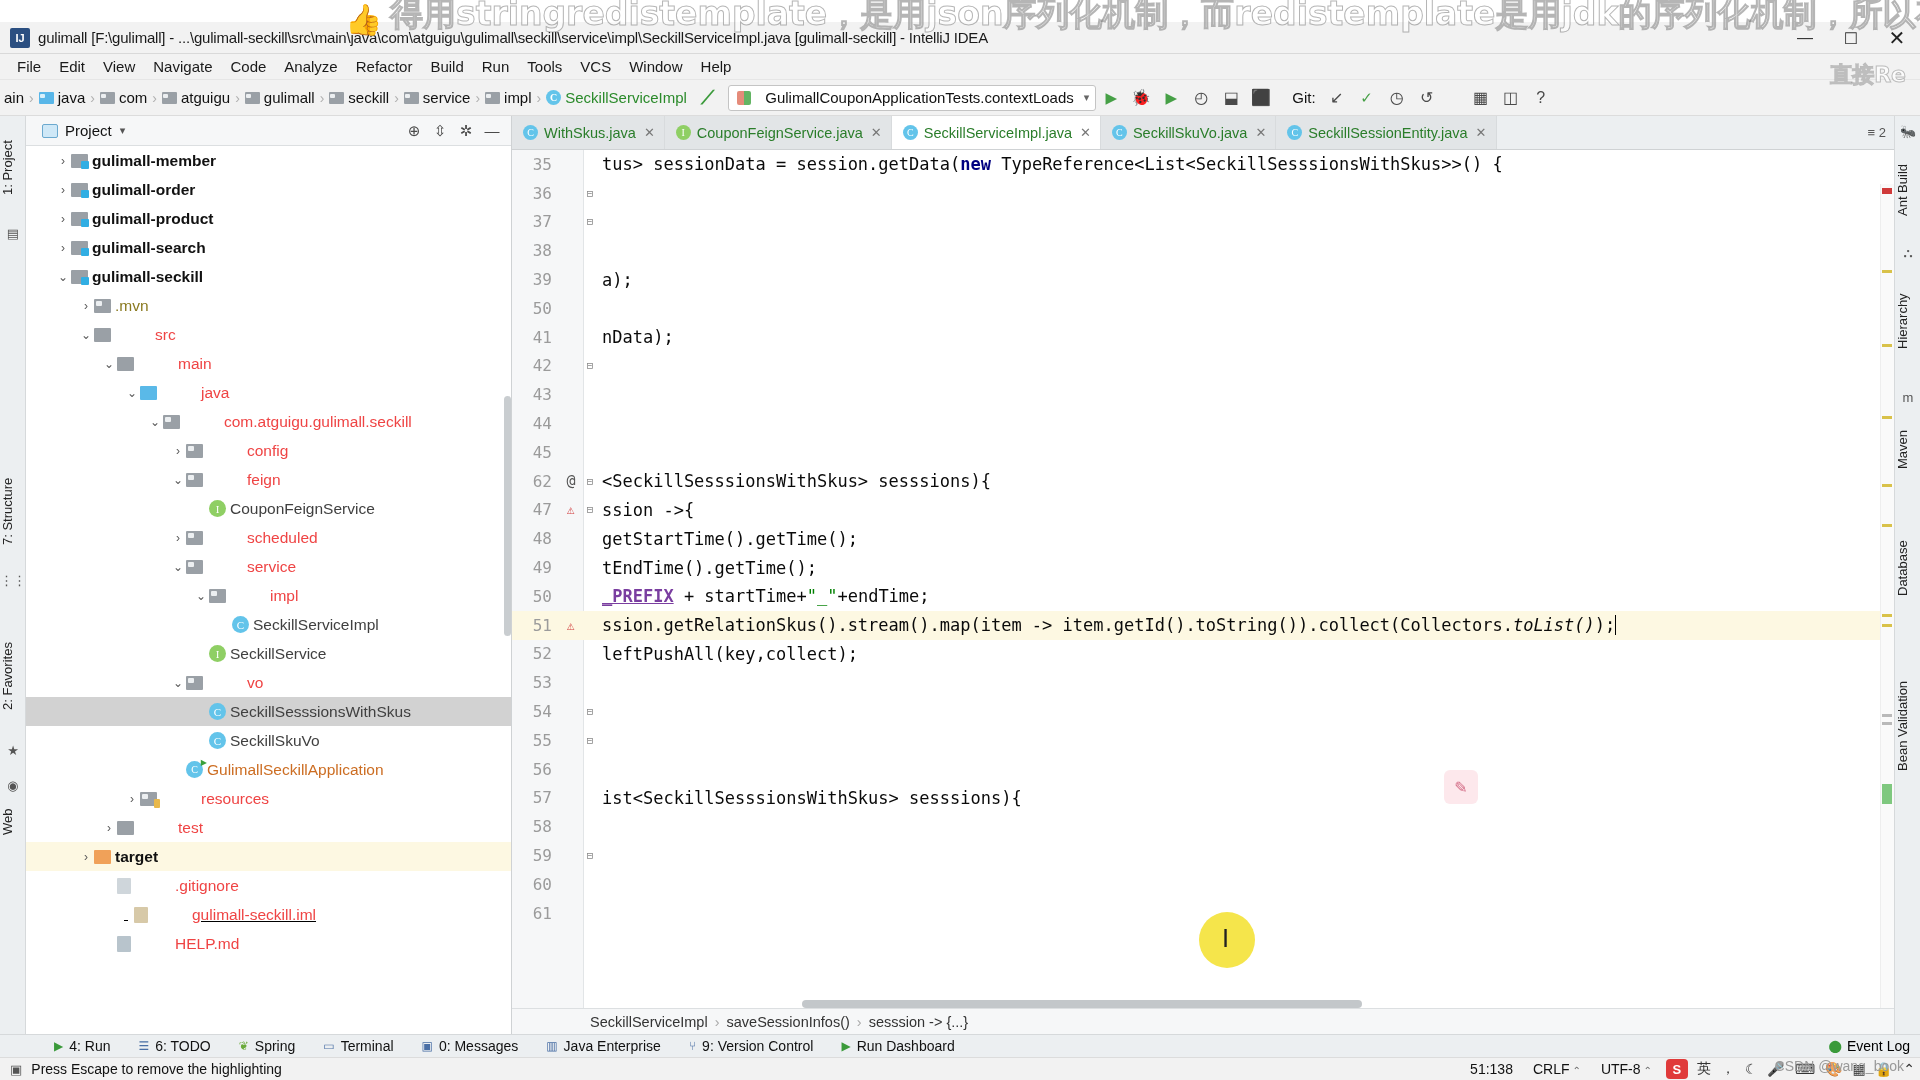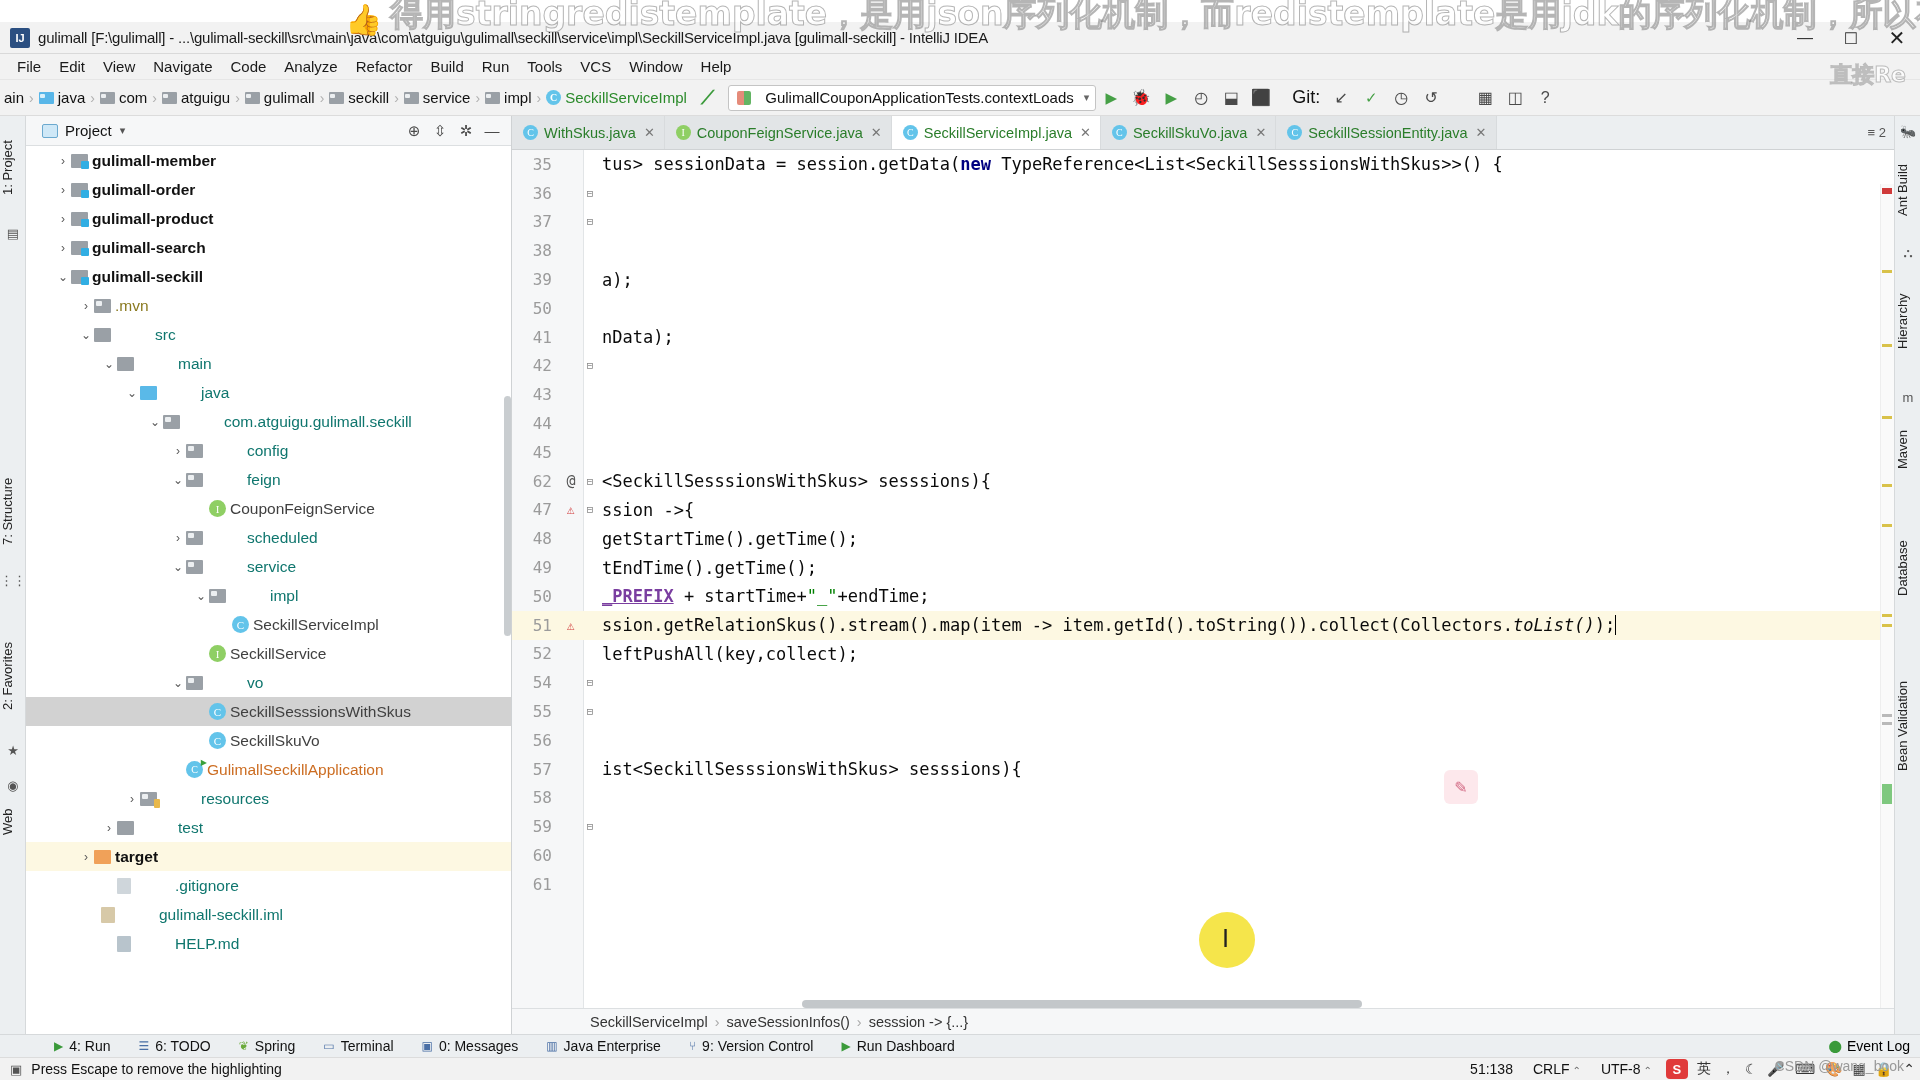--- a/index.html
+++ b/index.html
@@ -118,21 +118,21 @@
   }
   .runcfg .label { font-size: 15px; color: #111; white-space: nowrap; margin-left: 6px; }
   .runcfg .chev { margin-left: 10px; color: #666; font-size: 11px; }
 
   .tbtn {
     width: 30px; height: 30px; display: flex; align-items: center;
     justify-content: center; font-size: 16px; color: #4a4a4a;
   }
   .tbtn.green { color: #46a046; font-size: 15px; }
   .tbtn.red { color: #c0392b; }
-  .git-label { font-size: 18px; color: #111; margin: 0 6px 0 16px; }
+  .git-label { font-size: 15px; color: #111; margin: 0 6px 0 16px; }
 
   
   .leftbar {
     position: absolute; left: 0; top: 116px; width: 26px; bottom: 46px;
     background: #eceff1; border-right: 1px solid #d6d9db;
   }
   .vlabel {
     position: absolute; left: 0; width: 26px;
     writing-mode: vertical-rl; transform: rotate(180deg);
     font-size: 13px; color: #222; white-space: nowrap;
@@ -175,21 +175,21 @@
   }
   .row.sel { background: #d2d2d2; }
   .row.hl { background: #fdf8e2; }
   .arrow {
     width: 16px; text-align: center; font-size: 12px; color: #5a5a5a;
     flex: 0 0 16px;
   }
   .arrow.none { color: transparent; }
   .nm { margin-left: 4px; }
   .nm.bold { font-weight: 700; color: #111; }
-  .nm.plain { color: #0f766e; margin-left: 44px; }
+  .nm.plain { color: #ef4444; margin-left: 44px; }
   .nm.grn { color: #404040; }
   .nm.org { color: #cc6d22; }
   .nm.yel { color: #8a7a20; }
 
   .mod-icon {
     width: 17px; height: 14px; background: #9aa0a6; border-radius: 1px;
     position: relative; flex: 0 0 auto;
   }
   .mod-icon::after {
     content: ""; position: absolute; right: -1px; bottom: -1px;
@@ -656,21 +656,21 @@
         <div class="row hl" style="padding-left: 52px;">
           <span class="arrow">›</span>
           <span class="fold orangef"></span>
           <span class="nm bold">target</span>
         </div>
         <div class="row" style="padding-left: 75px;">
           <span class="arrow none">›</span>
           <span class="fico"></span>
           <span class="nm plain">.gitignore</span>
         </div>
-        <div class="row" style="padding-left: 59px;">
+        <div class="row" style="padding-left: 92px; text-decoration: underline;">
           <span class="arrow none">›</span>
           <span class="fico iml"></span>
           <span class="nm plain">gulimall-seckill.iml</span>
         </div>
         <div class="row" style="padding-left: 75px;">
           <span class="arrow none">›</span>
           <span class="fico md"></span>
           <span class="nm plain">HELP.md</span>
         </div>
       </div>
@@ -811,20 +811,26 @@
             <span class="ln">51</span>
             <span class="gmark err">⚠</span>
             <span class="fold-m"></span>
             <span class="ctext">ssion.getRelationSkus().stream().map(item -&gt; item.getId().toString()).collect(Collectors.<span class="itl">toList()</span>);<span class="caret"></span></span>
           </div>
           <div class="cl">
             <span class="ln">52</span>
             <span class="gmark"></span>
             <span class="fold-m"></span>
             <span class="ctext">leftPushAll(key,collect);</span>
+          </div>
+          <div class="cl">
+            <span class="ln">53</span>
+            <span class="gmark"></span>
+            <span class="fold-m"></span>
+            <span class="ctext"></span>
           </div>
           <div class="cl">
             <span class="ln">54</span>
             <span class="gmark"></span>
             <span class="fold-m">⊟</span>
             <span class="ctext"></span>
           </div>
           <div class="cl">
             <span class="ln">55</span>
             <span class="gmark"></span>

